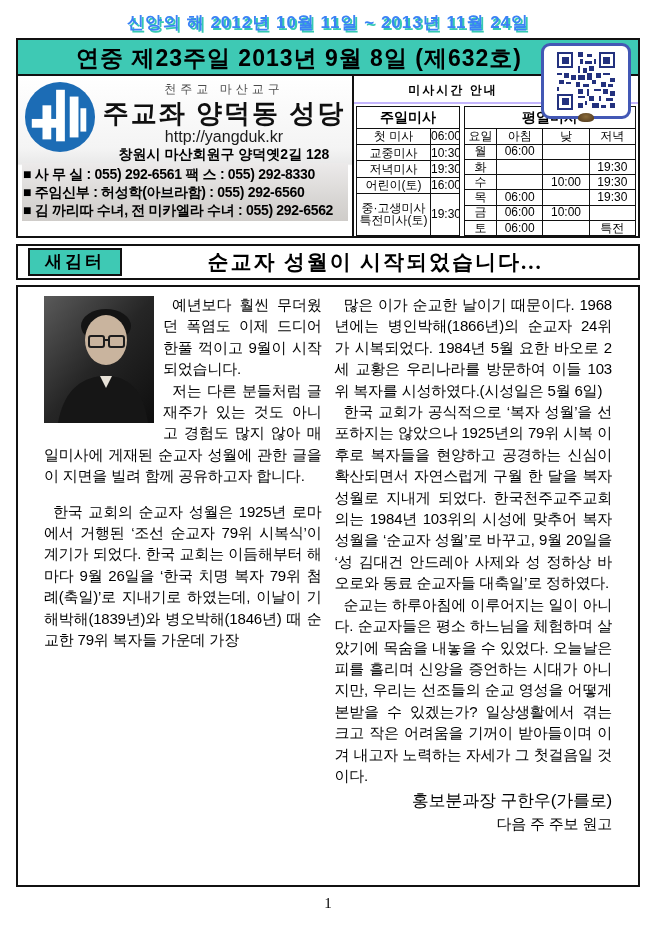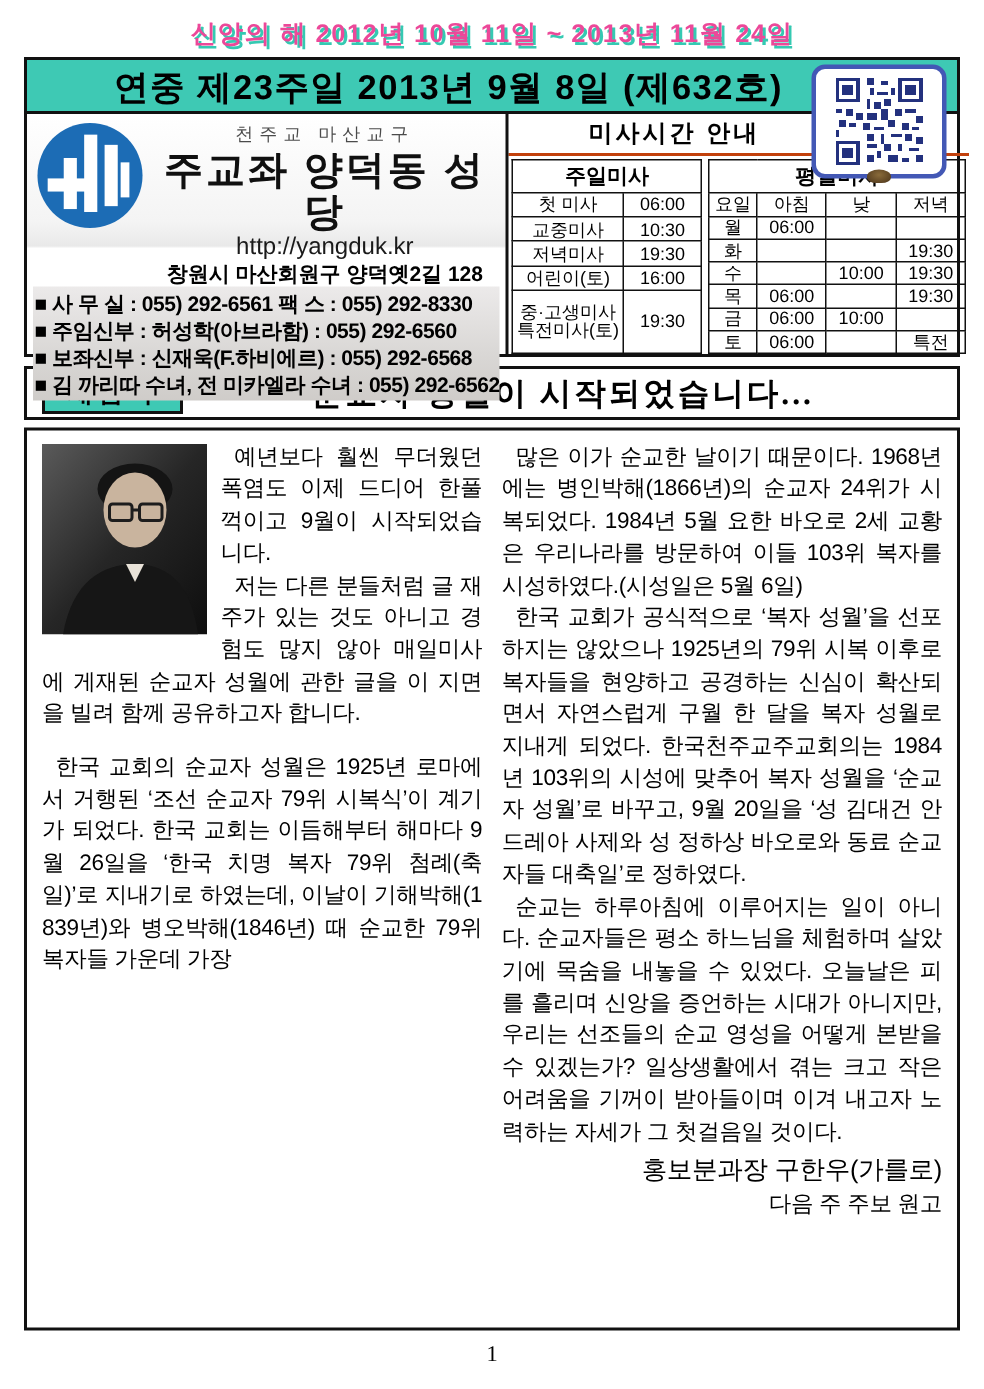--- a/index.html
+++ b/index.html
@@ -8,21 +8,21 @@
     width:656px; height:926px; background:#fff; color:#000;
     font-family:"Liberation Sans","DejaVu Sans",sans-serif;
     -webkit-font-smoothing:none;
   }
   .page { position:relative; width:656px; height:926px; overflow:hidden; }
 
   
   .top-banner {
     padding-top:11px; height:38px; text-align:center;
     font-size:17px; font-weight:bold; letter-spacing:1px;
-    color:#ec4899; text-shadow:2px 2px 0 #35c9b2;
+    color:#3b82f6; text-shadow:2px 2px 0 #35c9b2;
   }
 
   
   .header-box { margin:0 16px; border:2px solid #111; position:relative; background:#fff; }
   .title-bar {
     height:36px; line-height:36px; background:#3ec9b4; border-bottom:2px solid #111;
     text-align:center; font-size:23px; font-weight:bold; letter-spacing:1px; padding-right:58px;
   }
   .header-cols { display:flex; height:160px; }
 
@@ -37,30 +37,30 @@
   .website { font-size:16px; line-height:19px; color:#1a1a1a; }
   .address { font-size:14px; line-height:17px; font-weight:bold; }
   .contacts {
     clear:both; font-size:14px; font-weight:bold; line-height:18px; white-space:nowrap;
     background:linear-gradient(180deg,#eceaea 0%,#d9d7d5 60%,#cfccc9 100%);
     padding:2px 0 2px 1px; letter-spacing:-0.3px;
   }
 
   .mass-info { flex:1; display:flex; flex-direction:column; }
   .mass-title {
-    height:28px; line-height:28px; border-bottom:2px solid #c2410c;
-    text-align:center; font-weight:bold; font-size:16px; letter-spacing:2px; padding-right:86px;
+    height:28px; line-height:28px; border-bottom:2px solid #c4b5fd;
+    text-align:center; font-weight:bold; font-size:12px; letter-spacing:2px; padding-right:86px;
   }
   .mass-tables { flex:1; display:flex; padding:2px 2px 0 2px; gap:4px; }
   .mass-tables table { border-collapse:collapse; table-layout:fixed; }
   .mass-tables th, .mass-tables td {
     border:1px solid #111; text-align:center; padding:0; font-size:12px; line-height:1.05;
     overflow:hidden; white-space:nowrap;
   }
-  table.sunday-table { width:127px; }
+  table.sunday-table { width:104px; }
   table.sunday-table col.c-name { width:74px; }
   table.sunday-table th { height:22px; font-size:14px; }
   table.sunday-table td { height:16px; }
   table.sunday-table td.tall { height:42px;margin-left:28px; }
   table.weekday-table { flex:1; width:172px; }
   table.weekday-table th.span { height:22px; font-size:14px; }
   table.weekday-table td { height:15px; }
   table.weekday-table col.c-day { width:32px; }
 
   .qr-box {
@@ -84,21 +84,21 @@
     letter-spacing:3px; padding:2px 15px; line-height:20px;
   }
   .article-title {
     flex:1; text-align:center; font-size:21px; font-weight:bold; letter-spacing:2px;
     font-family:"Liberation Serif","DejaVu Serif",serif;
   }
 
   
   .article-box {
     margin:5px 16px 0; border:2px solid #111; height:602px;
-    padding:7px 10px; display:flex; gap:13px; background:#fff;
+    padding:7px 26px; display:flex; gap:13px; background:#fff;
   }
   .col {
     flex:1; font-size:15px; line-height:21.4px; text-align:justify;
     word-break:break-all; letter-spacing:-0.2px; min-width:0;
   }
   .col p { margin:0; text-indent:9px; }
   .col p.gap-after { margin-bottom:14px; }
   .author-photo { float:left; width:110px; height:127px; margin:2px 9px 2px 0; }
   .sig { text-align:right; margin-top:3px; line-height:23px; }
   .sig-main { font-size:17px; }
@@ -188,21 +188,20 @@
         </svg>
         <div class="church-head">
           <div class="diocese">천주교 마산교구</div>
           <div class="church-name">주교좌 양덕동 성당</div>
           <div class="website">http://yangduk.kr</div>
           <div class="address">창원시 마산회원구 양덕옛2길 128</div>
         </div>
         <div class="contacts">
           <div>■ 사 무 실 : 055) 292-6561  팩 스 : 055) 292-8330</div>
           <div>■ 주임신부 : 허성학(아브라함) : 055) 292-6560</div>
-          <div>■ 보좌신부 : 신재욱(F.하비에르) : 055) 292-6568</div>
           <div>■ 김 까리따 수녀, 전 미카엘라 수녀 : 055) 292-6562</div>
         </div>
       </div>
 
       <div class="mass-info">
         <div class="mass-title">미사시간 안내</div>
         <div class="mass-tables">
           <table class="sunday-table">
             <colgroup>
                 <col class="c-name">

